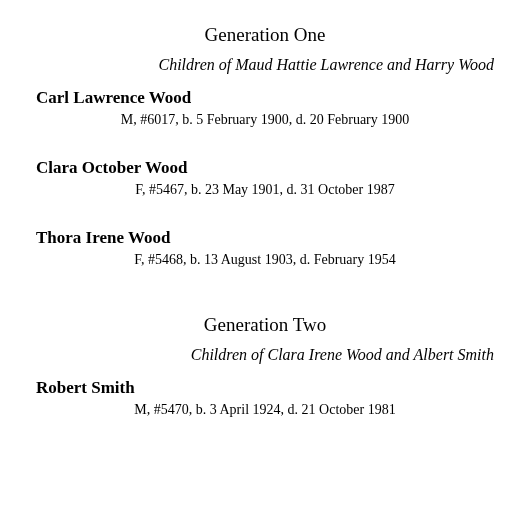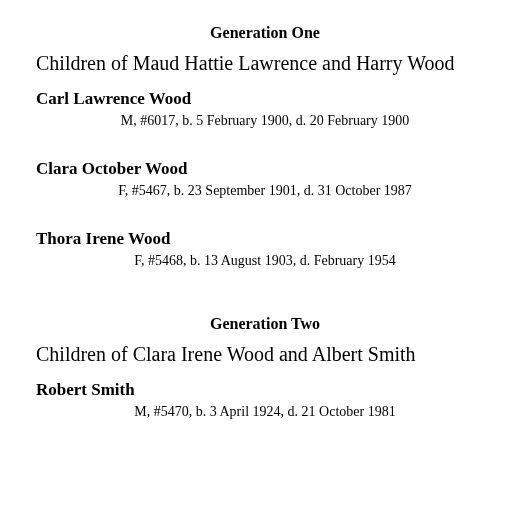--- a/index.html
+++ b/index.html
@@ -5,28 +5,29 @@
   * { margin: 0; padding: 0; box-sizing: border-box; }
   body {
     width: 530px;
     height: 530px;
     background: #fff;
     font-family: Georgia, 'Times New Roman', serif;
     color: #000;
     padding: 24px 36px;
   }
   .generation-title {
-    font-size: 16px;
-    font-weight: bold;
+    font-size: 19px;
+    font-weight: normal;
     text-align: center;
     margin-bottom: 10px;
   }
   .generation-subtitle {
-    font-size: 20px;
-    text-align: left;
+    font-size: 16px;
+    font-style: italic;
+    text-align: right;
     margin-bottom: 14px;
   }
   .generation-block + .generation-block {
     margin-top: 46px;
   }
   .person {
     margin-bottom: 30px;
     font-family: Liberation Serif, serif;
   }
   .person:last-child {
@@ -48,21 +49,21 @@
 <div id="root">
     <div class="generation-block">
       <div class="generation-title">Generation One</div>
       <div class="generation-subtitle">Children of Maud Hattie Lawrence and Harry Wood</div>
       <div class="person">
         <div class="person-name">Carl Lawrence Wood</div>
         <div class="person-detail">M, #6017, b. 5 February 1900, d. 20 February 1900</div>
       </div>
       <div class="person">
         <div class="person-name">Clara October Wood</div>
-        <div class="person-detail">F, #5467, b. 23 September 1901, d. 31 October 1987</div>
+        <div class="person-detail">F, #5467, b. 23 May 1901, d. 31 October 1987</div>
       </div>
       <div class="person">
         <div class="person-name">Thora Irene Wood</div>
         <div class="person-detail">F, #5468, b. 13 August 1903, d. February 1954</div>
       </div>
     </div>
     <div class="generation-block">
       <div class="generation-title">Generation Two</div>
       <div class="generation-subtitle">Children of Clara Irene Wood and Albert Smith</div>
       <div class="person">

